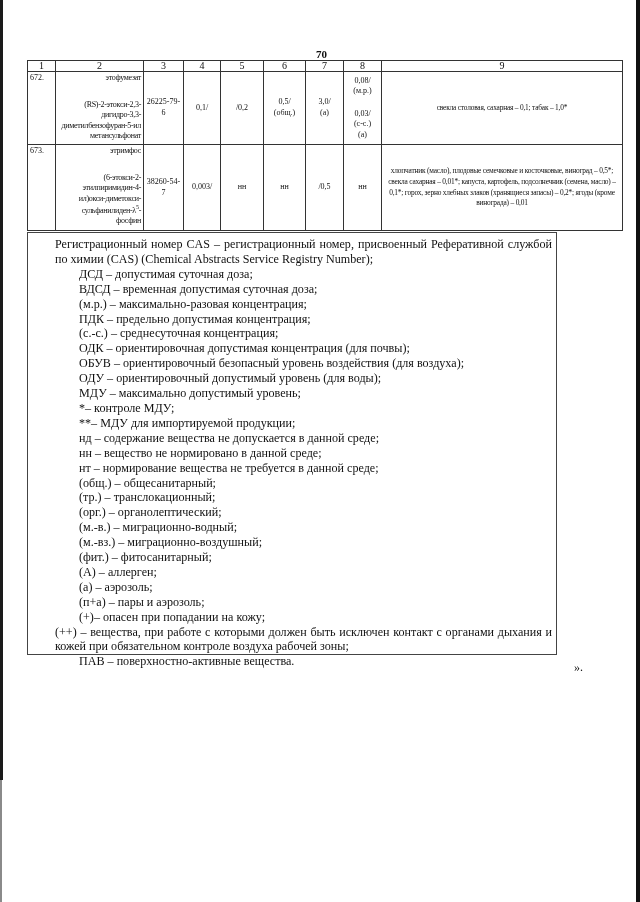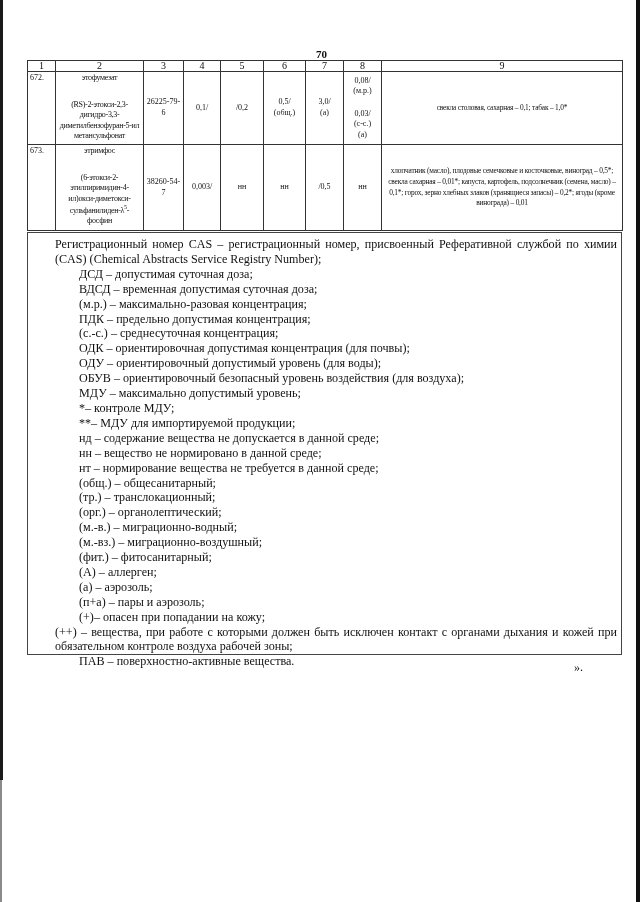--- a/index.html
+++ b/index.html
@@ -17,29 +17,29 @@
       position: absolute; left: 27px; top: 60px;
       width: 595px; border-collapse: collapse; table-layout: fixed;
       font-size: 8px; line-height: 1.32;
     }
     table.main td, table.main th {
       border: 1px solid #333; padding: 1px 2px; vertical-align: middle; text-align: center;
       font-weight: normal;
     }
     table.main th { font-size: 10px; padding: 0; height: 10px; line-height: 10px; }
     table.main td.num { vertical-align: top; text-align: left; font-size: 8px; }
-    table.main td.name { vertical-align: top; text-align: center; letter-spacing: -0.3px; }
+    table.main td.name { vertical-align: top; text-align: right; letter-spacing: -0.3px; }
     td.name .gap { height: 16px; }
     tr.r672 td { height: 70px; }
     tr.r673 td { height: 83px; }
     td.c9 { font-size: 7.4px; line-height: 1.45; letter-spacing: -0.2px; }
     td.c8 .sp { height: 12px; }
 
     .notes {
-      position: absolute; left: 27px; top: 232px; width: 595px; height: 423px;
+      position: absolute; left: 27px; top: 232px; width: 530px; height: 423px;
       border: 1px solid #444; box-sizing: border-box;
       padding: 4px 8px 0 27px;
       font-size: 12.1px; line-height: 14.9px;
     }
     .notes .line { white-space: nowrap; margin-left: 24px; }
     .notes .wrap { white-space: normal; text-align: justify; margin-right: -4px; }
     .closing { position: absolute; left: 574px; top: 660px; font-size: 12px; }
   </style>
 </head>
 <body>
@@ -123,22 +123,22 @@
 </table>
 
 <div class="notes">
   <div class="wrap">Регистрационный номер CAS – регистрационный номер, присвоенный Реферативной службой по химии (CAS) (Chemical Abstracts Service Registry Number);</div>
   <div class="line">ДСД – допустимая суточная доза;</div>
   <div class="line">ВДСД – временная допустимая суточная доза;</div>
   <div class="line">(м.р.) – максимально-разовая концентрация;</div>
   <div class="line">ПДК – предельно допустимая концентрация;</div>
   <div class="line">(с.-с.) – среднесуточная концентрация;</div>
   <div class="line">ОДК – ориентировочная допустимая концентрация (для почвы);</div>
+  <div class="line">ОБУВ – ориентировочный безопасный уровень воздействия (для воздуха);</div>
   <div class="line">ОДУ – ориентировочный допустимый уровень (для воды);</div>
-  <div class="line">ОБУВ – ориентировочный безопасный уровень воздействия (для воздуха);</div>
   <div class="line">МДУ – максимально допустимый уровень;</div>
   <div class="line">*– контроле МДУ;</div>
   <div class="line">**– МДУ для импортируемой продукции;</div>
   <div class="line">нд – содержание вещества не допускается в данной среде;</div>
   <div class="line">нн – вещество не нормировано в данной среде;</div>
   <div class="line">нт – нормирование вещества не требуется в данной среде;</div>
   <div class="line">(общ.) – общесанитарный;</div>
   <div class="line">(тр.) – транслокационный;</div>
   <div class="line">(орг.) – органолептический;</div>
   <div class="line">(м.-в.) – миграционно-водный;</div>

